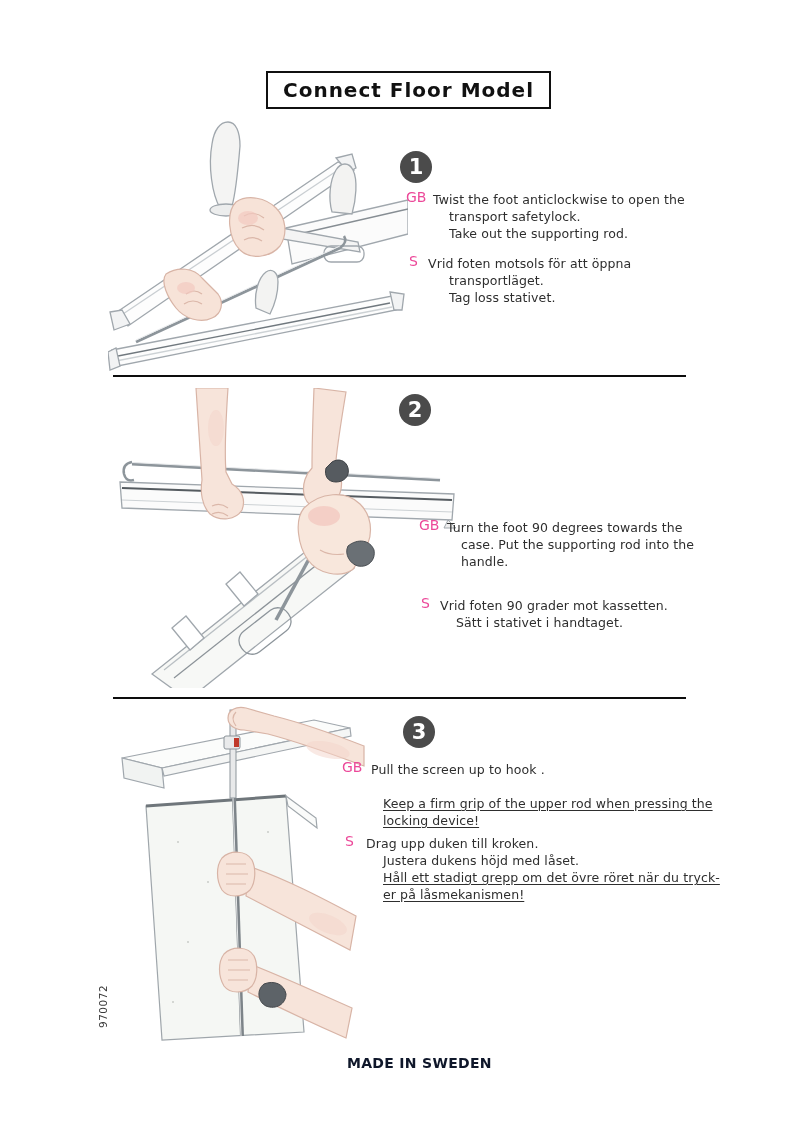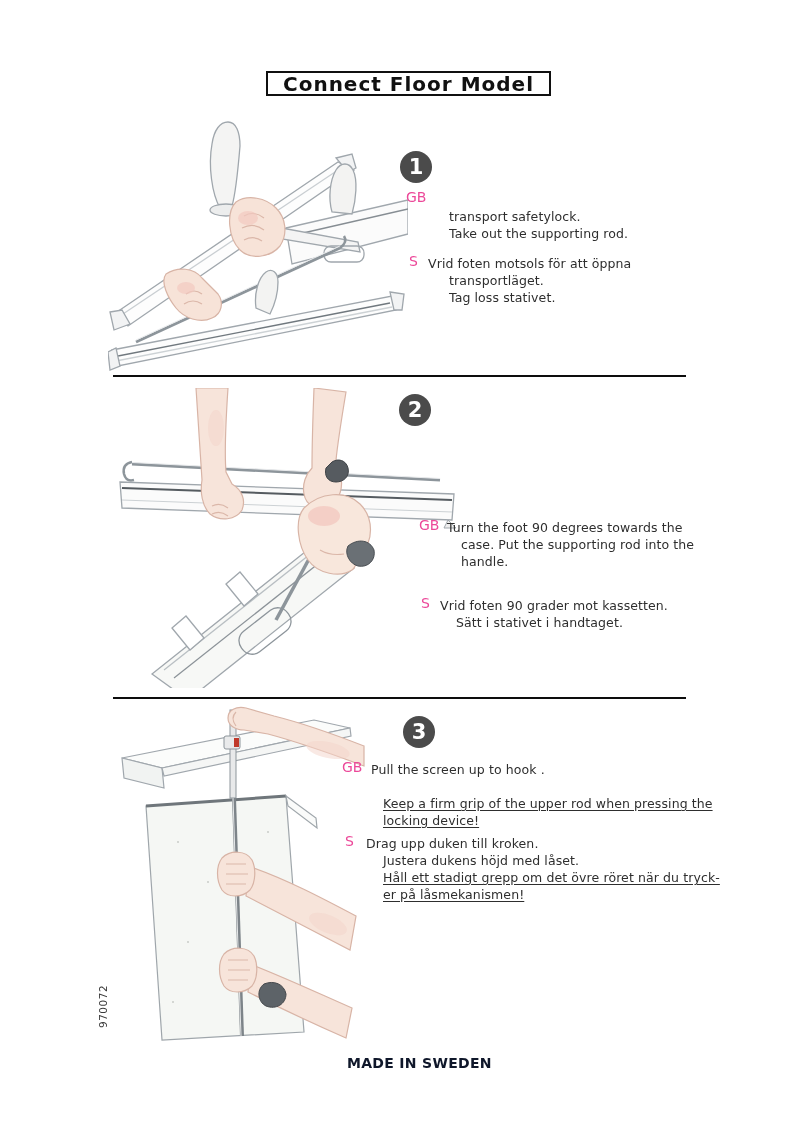--- a/index.html
+++ b/index.html
@@ -5,21 +5,21 @@
   html,body{margin:0;padding:0;background:#fff;}
   .page{
     position:relative;
     width:802px;height:1134px;
     background:#ffffff;
     font-family:"DejaVu Sans",sans-serif;
     color:#2e2e2e;
     overflow:hidden;
   }
   .title-box{
-    position:absolute;left:266px;top:71px;width:285px;height:25px;
+    position:absolute;left:266px;top:71px;width:285px;height:38px;
     border:2px solid #101010;
     display:flex;align-items:center;justify-content:center;
     box-sizing:border-box;
   }
   .title{
     font-size:20px;font-weight:bold;letter-spacing:1px;color:#111;
     white-space:nowrap;
   }
   .badge{
     position:absolute;width:32px;height:32px;border-radius:50%;
@@ -102,20 +102,21 @@
     <g stroke="#d8b4a6" stroke-width="1.2" fill="#f7e3d8">
       <path d="M58,168 C70,160 86,162 94,172 L110,188 C116,196 114,208 104,212 C92,218 76,212 68,202 C60,192 52,176 58,168 Z"></path>
       <path d="M78,188 q8,-6 16,0 M76,198 q9,-6 18,0" fill="none" stroke="#dbb7a9"></path>
       <ellipse cx="78" cy="182" rx="9" ry="6" fill="#f2c9c0" stroke="none" opacity="0.7"></ellipse>
     </g>
   </svg>
 
   <div class="badge" style="left:400px;top:151px">1</div>
 
   <span class="lang" style="left:406px;top:189px">GB</span>
+  <span class="line" style="left:433px;top:192px">Twist the foot anticlockwise to open the</span>
   <span class="line" style="left:449px;top:209px">transport safetylock.</span>
   <span class="line" style="left:449px;top:226px">Take out the supporting rod.</span>
 
   <span class="lang" style="left:409px;top:253px">S</span>
   <span class="line" style="left:428px;top:256px">Vrid foten motsols för att öppna</span>
   <span class="line" style="left:449px;top:273px">transportläget.</span>
   <span class="line" style="left:449px;top:290px">Tag loss stativet.</span>
 
   <div class="divider" style="top:375px"></div>
 

